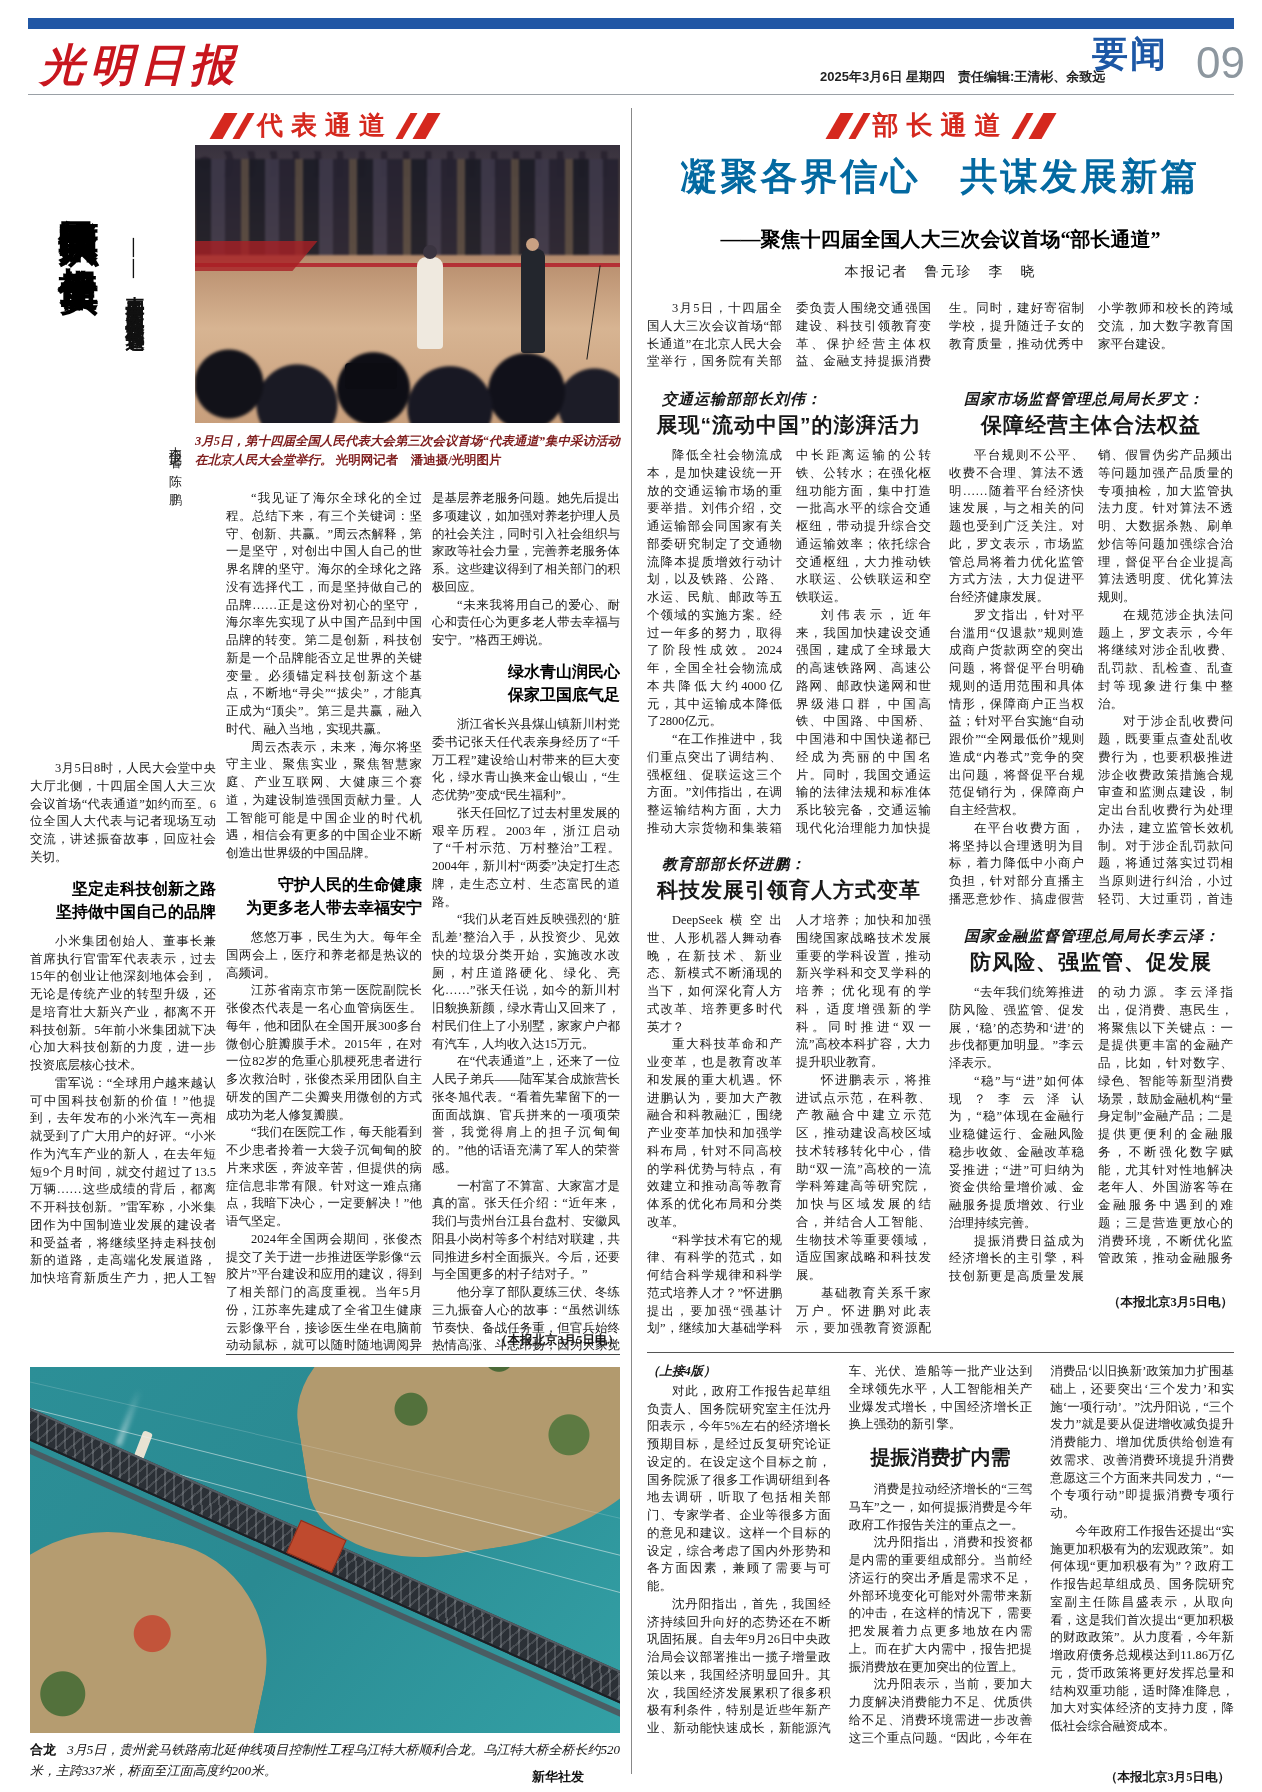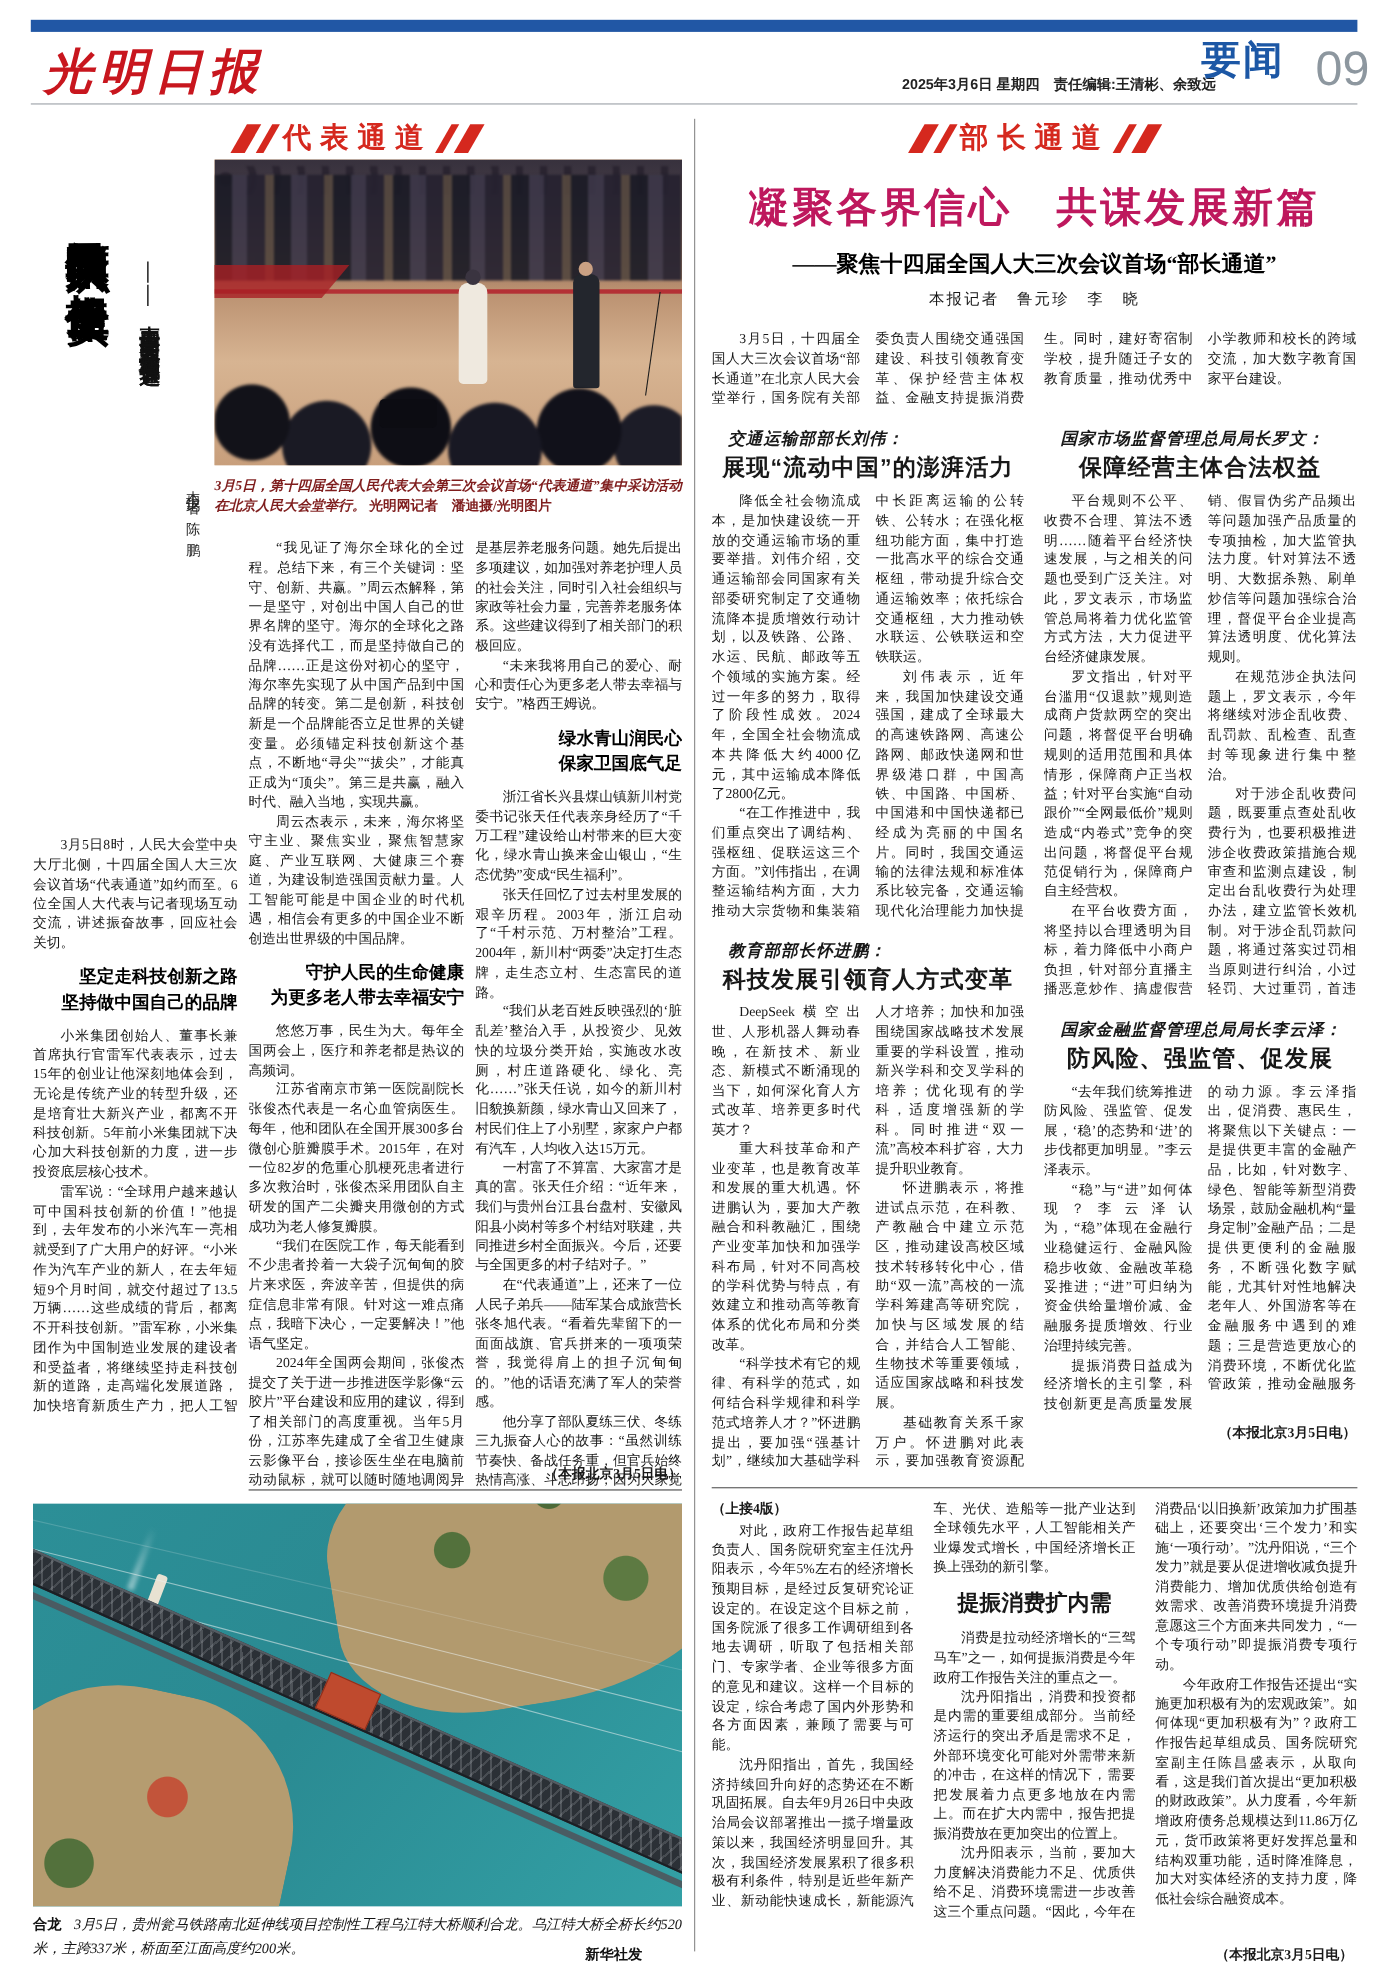--- a/index.html
+++ b/index.html
@@ -89,37 +89,37 @@
   .p2-red{position:absolute;left:300px;top:-8px;width:48px;height:34px;background:#bf4a2e;border:1px solid #8d2f1c;}
   .p2-ship{position:absolute;left:108px;top:64px;width:10px;height:30px;background:#e8e2d2;transform:rotate(21deg);border-radius:3px;}
   .p2-wake{position:absolute;left:96px;top:20px;width:6px;height:60px;background:linear-gradient(180deg,rgba(255,255,255,.0),rgba(255,255,255,.5));transform:rotate(21deg);filter:blur(2px);}
   .photo2-caption{position:absolute;left:0;top:1640px;width:590px;font-size:13px;font-style:italic;
     line-height:1.6;text-align:justify;color:#111;}
   .photo2-caption b{font-style:normal;font-weight:900;margin-right:8px;}
   .p2-credit{position:absolute;right:36px;top:27px;font-weight:bold;font-style:normal;}
   
   .right-half{position:absolute;left:647px;top:100px;width:587px;height:1692px;}
   .r-badge{position:absolute;left:0;top:8px;width:587px;}
-  .r-headline{position:absolute;left:0;top:64px;width:587px;text-align:center;
-    font-family:"Liberation Sans",sans-serif;font-weight:900;font-size:37px;letter-spacing:3px;color:#be185d;}
+  .r-headline{position:absolute;left:0;top:52px;width:587px;text-align:center;
+    font-family:"Liberation Sans",sans-serif;font-weight:900;font-size:37px;letter-spacing:3px;color:#0369a1;}
   .r-subtitle{position:absolute;left:0;top:126px;width:587px;text-align:center;font-weight:bold;font-size:20px;color:#000;}
   .r-byline{position:absolute;left:0;top:163px;width:587px;text-align:center;font-size:14px;letter-spacing:2px;}
   .r-cols{position:absolute;left:0;top:200px;width:587px;height:1046px;display:flex;gap:18px;}
   .r-supercol{width:284px;overflow:hidden;position:relative;}
   .kicker{font-style:italic;font-weight:bold;font-size:15px;letter-spacing:1px;margin:12px 0 2px;text-indent:1em;}
   .subhead-r{font-family:"Liberation Sans",sans-serif;font-weight:900;font-size:21px;text-align:center;
     letter-spacing:1px;margin:2px 0 8px;}
   .body2{column-count:2;column-gap:14px;overflow:hidden;}
   .r-intro{margin-bottom:4px;}
   .r-dateline{text-align:right;font-weight:bold;font-size:12.5px;margin-top:4px;}
   .r-rule{position:absolute;left:0;top:1252px;width:587px;height:1px;background:#555;}
   .r-bottom{position:absolute;left:0;top:1263px;width:587px;height:429px;overflow:hidden;}
   .bot-cols{column-count:3;column-gap:18px;height:429px;}
   .bot-cols p{font-size:12.5px;}
-  .lead{font-weight:bold;text-indent:0 !important;margin-bottom:2px !important;}
+  .lead{font-weight:bold;text-indent:0 !important;margin-bottom:2px !important;font-style:italic;}
   .subhead-b{font-family:"Liberation Sans",sans-serif;font-weight:700;font-size:20px;text-align:center;margin:10px 0;}
   .b-dateline{position:absolute;right:4px;bottom:6px;background:#fff;padding-left:8px;font-weight:bold;font-size:12.5px;}
 </style>
 </head>
 <body>
 
 <div class="page">
 
   <div class="topbar"></div>
   <div class="masthead">光明日报</div>
@@ -187,22 +187,22 @@
     <div class="col3text news">
       <p class="noindent">是基层养老服务问题。她先后提出多项建议，如加强对养老护理人员的社会关注，同时引入社会组织与家政等社会力量，完善养老服务体系。这些建议得到了相关部门的积极回应。</p>
       <p>“未来我将用自己的爱心、耐心和责任心为更多老人带去幸福与安宁。”格西王姆说。</p>
       <div class="subhead-s">
         <div>绿水青山润民心</div>
         <div>保家卫国底气足</div>
       </div>
       <p>浙江省长兴县煤山镇新川村党委书记张天任代表亲身经历了“千万工程”建设给山村带来的巨大变化，绿水青山换来金山银山，“生态优势”变成“民生福利”。</p>
       <p>张天任回忆了过去村里发展的艰辛历程。2003年，浙江启动了“千村示范、万村整治”工程。2004年，新川村“两委”决定打生态牌，走生态立村、生态富民的道路。</p>
       <p>“我们从老百姓反映强烈的‘脏乱差’整治入手，从投资少、见效快的垃圾分类开始，实施改水改厕，村庄道路硬化、绿化、亮化……”张天任说，如今的新川村旧貌换新颜，绿水青山又回来了，村民们住上了小别墅，家家户户都有汽车，人均收入达15万元。</p>
+      <p>在“代表通道”上，还来了一位人民子弟兵——陆军某合成旅营长张冬旭代表。“看着先辈留下的一面面战旗、官兵拼来的一项项荣誉，我觉得肩上的担子沉甸甸的。”他的话语充满了军人的荣誉感。</p>
       <p>一村富了不算富、大家富才是真的富。张天任介绍：“近年来，我们与贵州台江县台盘村、安徽凤阳县小岗村等多个村结对联建，共同推进乡村全面振兴。今后，还要与全国更多的村子结对子。”</p>
-      <p>在“代表通道”上，还来了一位人民子弟兵——陆军某合成旅营长张冬旭代表。“看着先辈留下的一面面战旗、官兵拼来的一项项荣誉，我觉得肩上的担子沉甸甸的。”他的话语充满了军人的荣誉感。</p>
       <p>他分享了部队夏练三伏、冬练三九振奋人心的故事：“虽然训练节奏快、备战任务重，但官兵始终热情高涨、斗志昂扬，因为大家觉得，每一滴汗水的奔流，都凝结成了战斗力。”</p>
 
     </div>
     <div class="l-dateline">（本报北京3月5日电）</div>
 
     <div class="l-rule"></div>
 
     <div class="photo2">
       <div class="p2-water"></div>
       <div class="p2-cliff-tr"></div>

